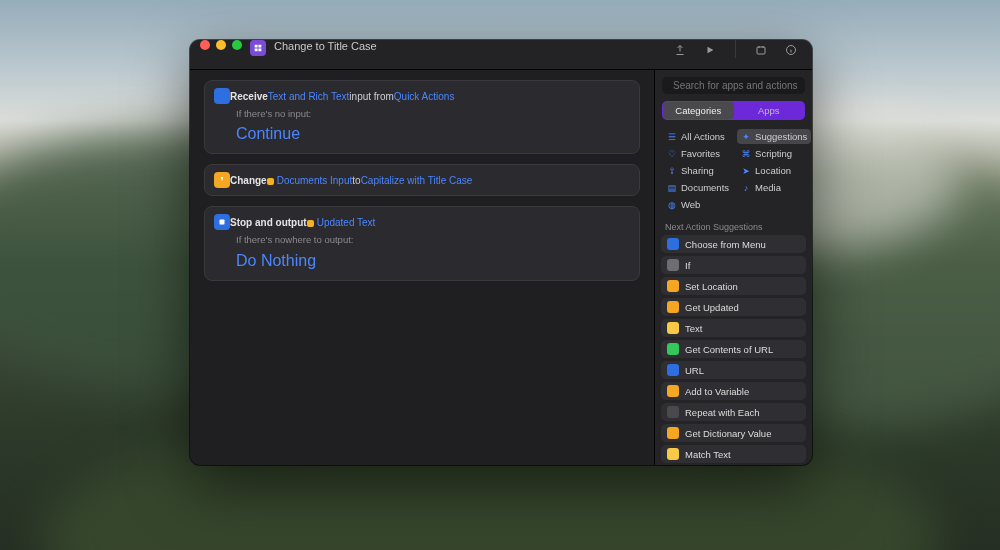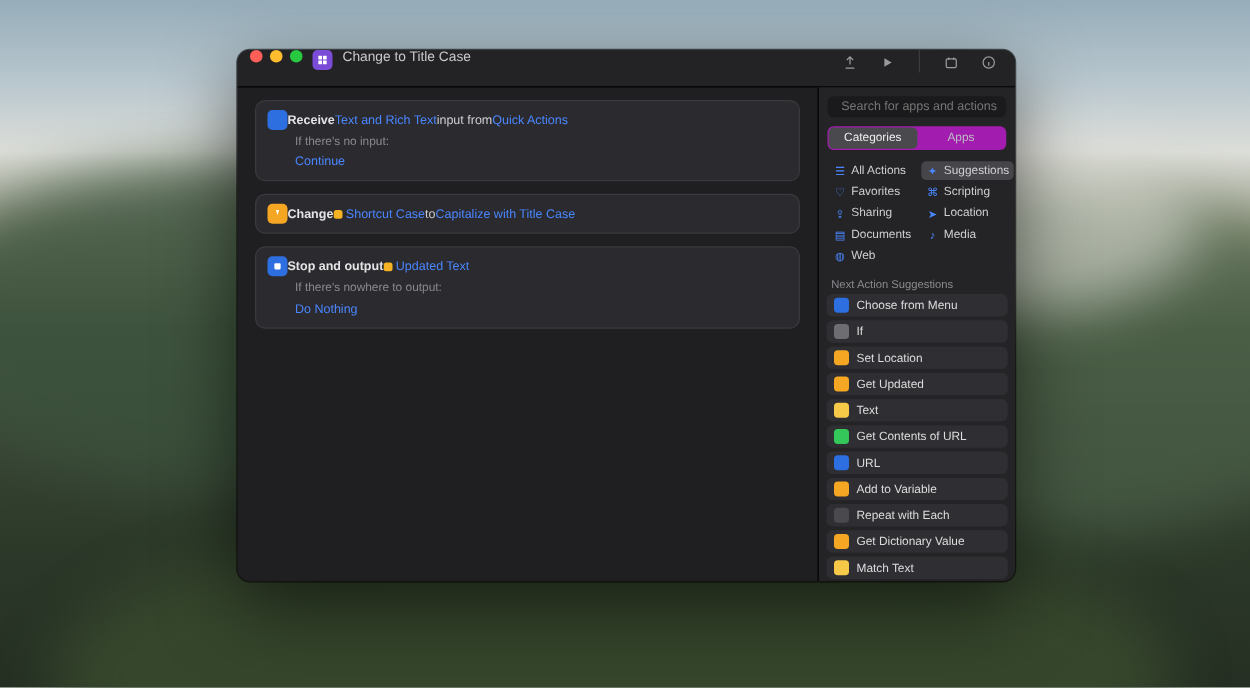--- a/index.html
+++ b/index.html
@@ -61,21 +61,21 @@
 .block .row { display:flex; align-items:center; flex-wrap:wrap; gap:0; }
 .act-icon { width:16px; height:16px; border-radius:4px; flex-shrink:0; display:flex; align-items:center; justify-content:center; }
 .act-icon svg { width:10px; height:10px; }
 .ic-receive { background:#2d6fe0; }
 .ic-change  { background:#f5a623; }
 .ic-stop    { background:#2d6fe0; }
 .b { font-weight:600; color:#e4e4e6; }
 .tok { color:#4a86ff; }
 .tok-y::before { content:""; display:inline-block; width:7px; height:7px; background:#f5b323; border-radius:2px; margin-right:3px; vertical-align:middle; }
 .sub { color:#8a8a8e; margin: 3px 0 1px 22px; font-size:9.5px; }
-.linkish { color:#4a86ff; margin-left:22px; font-size:10px; }
+.linkish { color:#4a86ff; margin-left:22px; font-size:16px; }
 
 .sidebar {
   width: 158px;
   background: #242427;
   border-left: 1px solid #000;
   display:flex; flex-direction:column;
   font-size: 10px;
 }
 .search {
   margin: 7px 7px 5px 7px;
@@ -84,21 +84,21 @@
   display:flex; align-items:center;
   padding: 3px 6px; gap:5px;
   color:#777;
 }
 .search input {
   flex:1; background:transparent; border:0; outline:0;
   color:#ccc; font-size:10px;
 }
 .seg {
   margin: 2px 7px 6px 7px;
-  display:flex; background:#a21caf; border-radius:5px; padding:1px;align-items:flex-end;
+  display:flex; background:#6d28d9; border-radius:5px; padding:1px;align-items:flex-end;
 }
 .seg button {
   flex:1; border:0; background:transparent; color:#bdbdc0;
   font-size:9.5px; padding:3px 0; border-radius:4px; cursor:pointer;
 }
 .seg button.sel { background:#4a4a4e; color:#eee; }
 
 .catgrid {
   display:grid; grid-template-columns: 1fr 1fr;
   gap: 2px 4px; padding: 3px 8px 6px 8px;
@@ -191,21 +191,21 @@
       </div>
 
       <div class="block">
         <div class="row">
           <span class="act-icon ic-change">
               <svg viewBox="0 0 24 24" fill="#fff">
                 <path d="M5 19h14M9 5h6l-3 10z"></path>
               </svg>
             </span>
           <span class="b">Change</span>
-          <span class="tok tok-y">Shortcut Case</span>
+          <span class="tok tok-y">Documents Input</span>
           <span>to</span>
           <span class="tok">Capitalize with Title Case</span>
         </div>
       </div>
 
       <div class="block">
         <div class="row">
           <span class="act-icon ic-stop">
               <svg viewBox="0 0 24 24" fill="#fff">
                 <rect x="6" y="6" width="12" height="12" rx="2"></rect>

